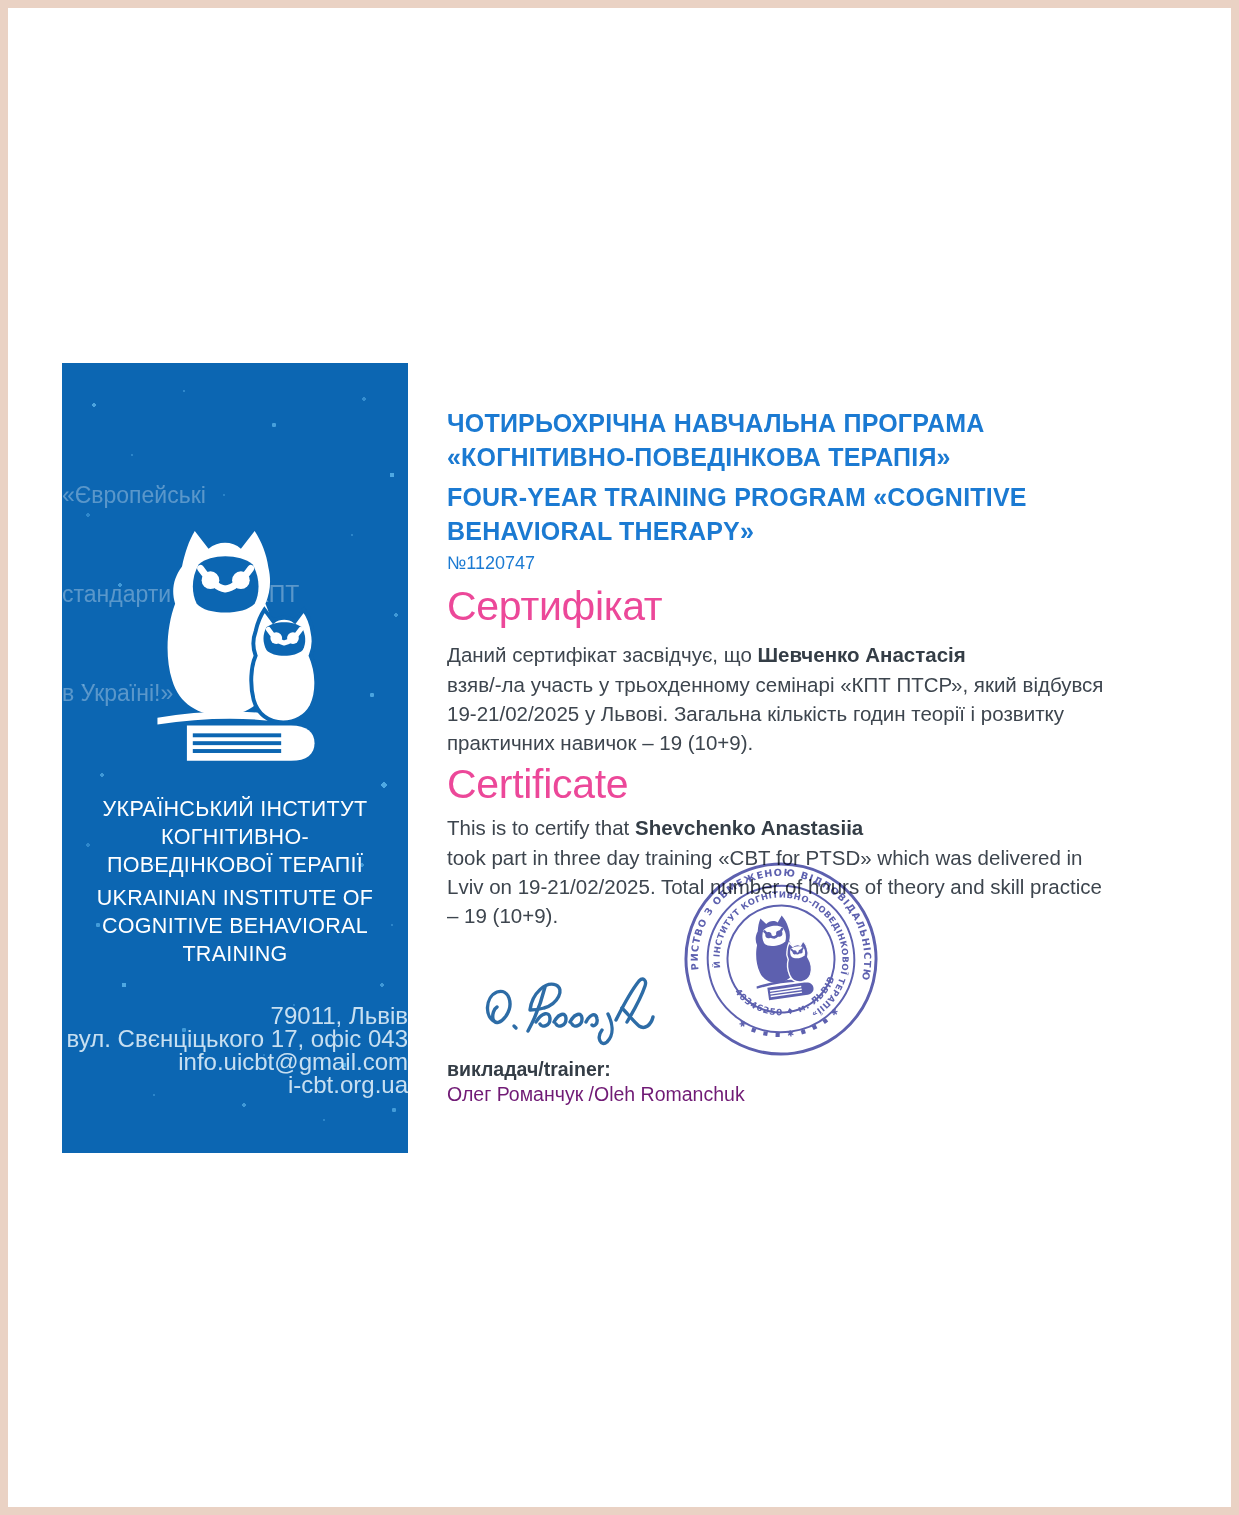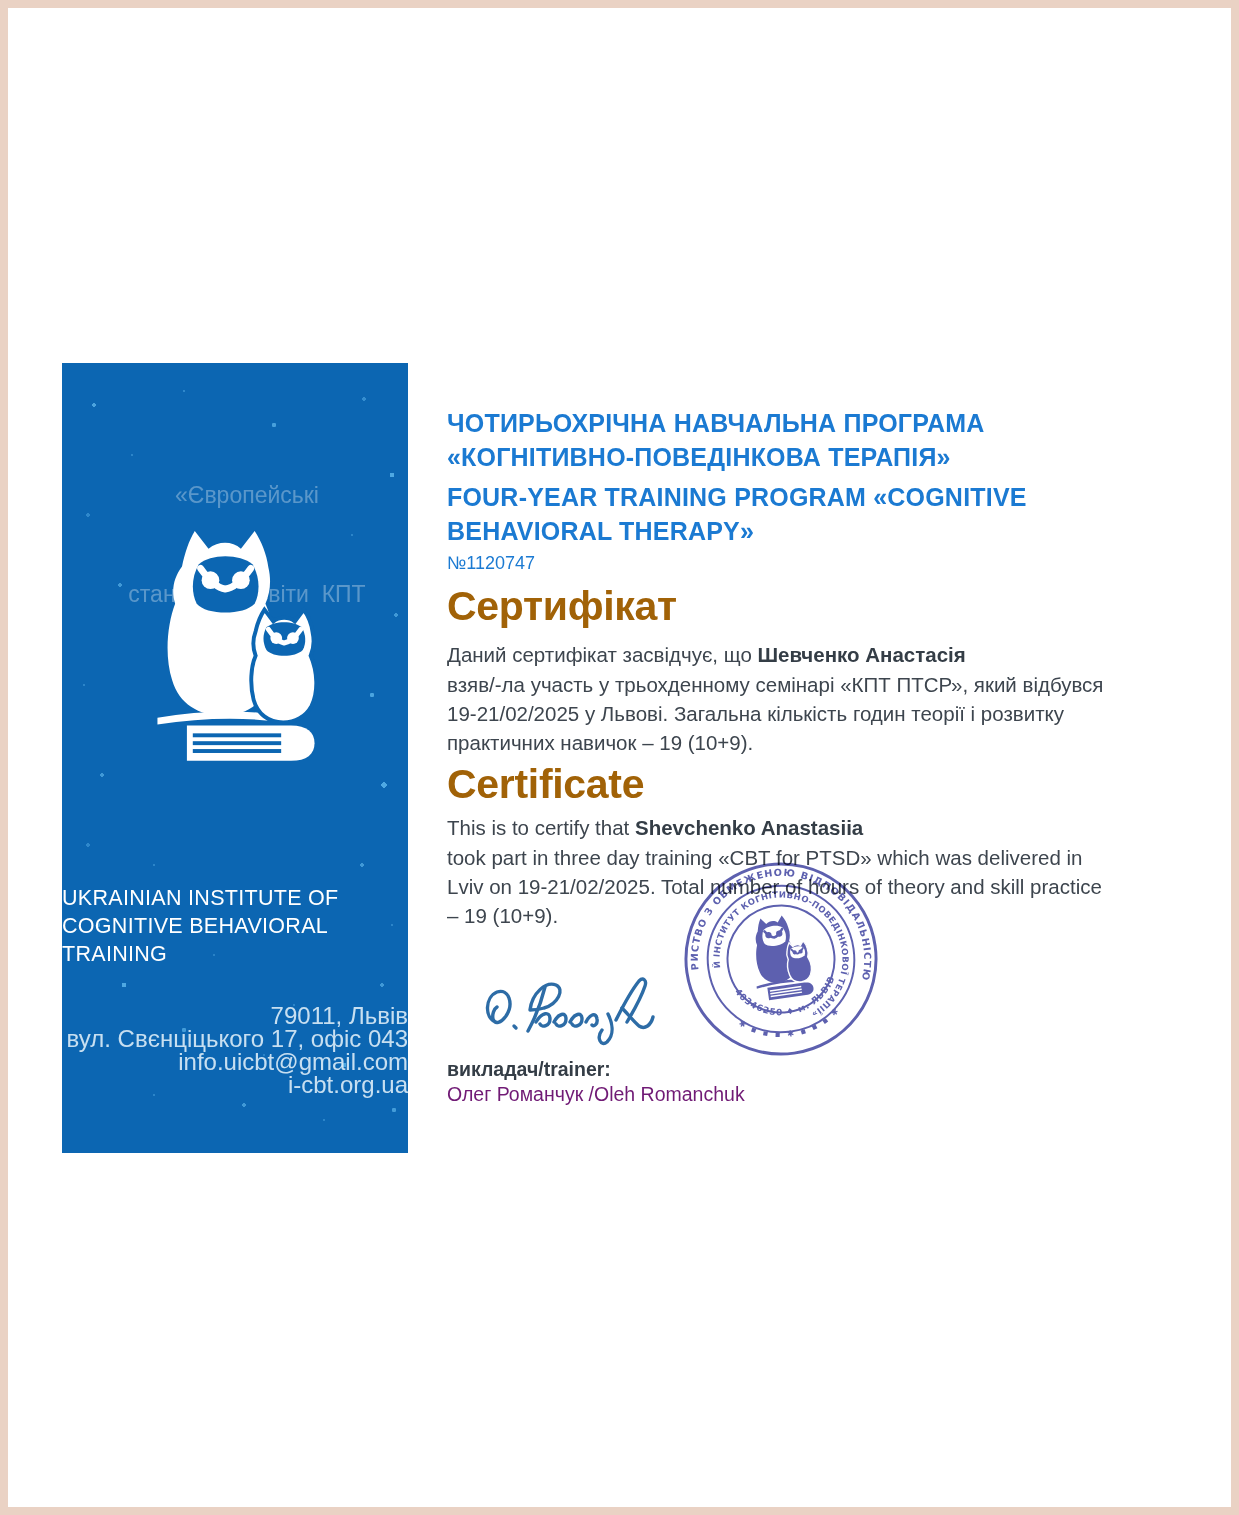--- a/index.html
+++ b/index.html
@@ -43,42 +43,42 @@
       radial-gradient(3.5px 3.5px at 122px 667px, rgba(86,174,230,.75) 60%, transparent 62%),
       radial-gradient(2px 2px at 202px 692px, rgba(70,158,220,.5) 60%, transparent 62%),
       radial-gradient(4px 4px at 282px 702px, rgba(90,180,235,.8) 60%, transparent 62%),
       radial-gradient(2.5px 2.5px at 92px 732px, rgba(70,158,220,.55) 60%, transparent 62%),
       radial-gradient(3px 3px at 182px 742px, rgba(86,174,230,.7) 60%, transparent 62%),
       radial-gradient(2.5px 2.5px at 262px 757px, rgba(70,158,220,.55) 60%, transparent 62%),
       radial-gradient(3.5px 3.5px at 332px 747px, rgba(86,174,230,.75) 60%, transparent 62%);
     background-repeat:no-repeat;
   }
   .panel .quote{
-    position:absolute;top:50px;left:12px;width:100%;text-align:center;
+    position:absolute;top:50px;left:0;width:100%;text-align:left;
     color:rgba(255,255,255,.32);font-size:23px;line-height:33px;white-space:pre-wrap;
   }
   .panel .logo{position:absolute;left:66px;top:158px;width:216px;height:246px;color:#fff;--owl-bg:#0c66b2;}
   .panel .name-ua{
     position:absolute;top:432px;left:0;width:100%;text-align:center;color:#fff;
     font-size:21.5px;line-height:28px;font-weight:500;letter-spacing:.3px;
   }
   .panel .name-en{
-    position:absolute;top:521px;left:0;width:100%;color:#fff;
+    position:absolute;top:521px;left:0;width:100%;text-align:center;color:#fff;
     font-size:21.5px;line-height:28px;font-weight:500;letter-spacing:.3px;
   }
   .panel .address{
     position:absolute;top:641px;left:0;width:100%;text-align:right;
     color:rgba(233,244,251,.85);font-size:24px;line-height:23px;
   }
   .title-blue{position:absolute;left:447px;width:680px;color:#1b7ad2;font-weight:600;
               font-size:25px;line-height:34px;letter-spacing:.2px;}
   .t-ua{top:406px;}
   .t-en{top:480px;}
   .cert-number{position:absolute;left:447px;top:553px;color:#1b7ad2;font-size:18px;font-weight:500;}
-  .big-heading{position:absolute;left:447px;color:#a16207;font-size:41px;font-weight:700;
+  .big-heading{position:absolute;left:447px;color:#ec4899;font-size:41px;font-weight:400;
                letter-spacing:-.3px;line-height:46px;}
   .h-ua{top:583px;}
   .h-en{top:761px;text-align:right;}
   .para{position:absolute;left:447px;width:662px;font-size:20.5px;line-height:29px;color:#3d454e;}
   .p-ua-1{top:640px;}
   .p-ua-2{top:670px;}
   .p-en-1{top:813px;}
   .p-en-2{top:843px;}
   .para strong{font-weight:700;color:#343d46;}
 
@@ -129,20 +129,25 @@
     <div class="quote">
       <div>«Європейські</div>
       <div>стандарти освіти  КПТ</div>
       <div>в Україні!»</div>
     </div>
 
     <svg class="logo" viewBox="0 0 220 250">
       <use href="#owl-master"></use>
     </svg>
 
+    <div class="name-ua">
+      <div>УКРАЇНСЬКИЙ ІНСТИТУТ</div>
+      <div>КОГНІТИВНО-</div>
+      <div>ПОВЕДІНКОВОЇ ТЕРАПІЇ</div>
+    </div>
 
     <div class="name-en">
       <div>UKRAINIAN INSTITUTE OF</div>
       <div>COGNITIVE BEHAVIORAL</div>
       <div>TRAINING</div>
     </div>
 
     <div class="address">
       <div>79011, Львів</div>
       <div>вул. Свєнціцького 17, офіс 043</div>

